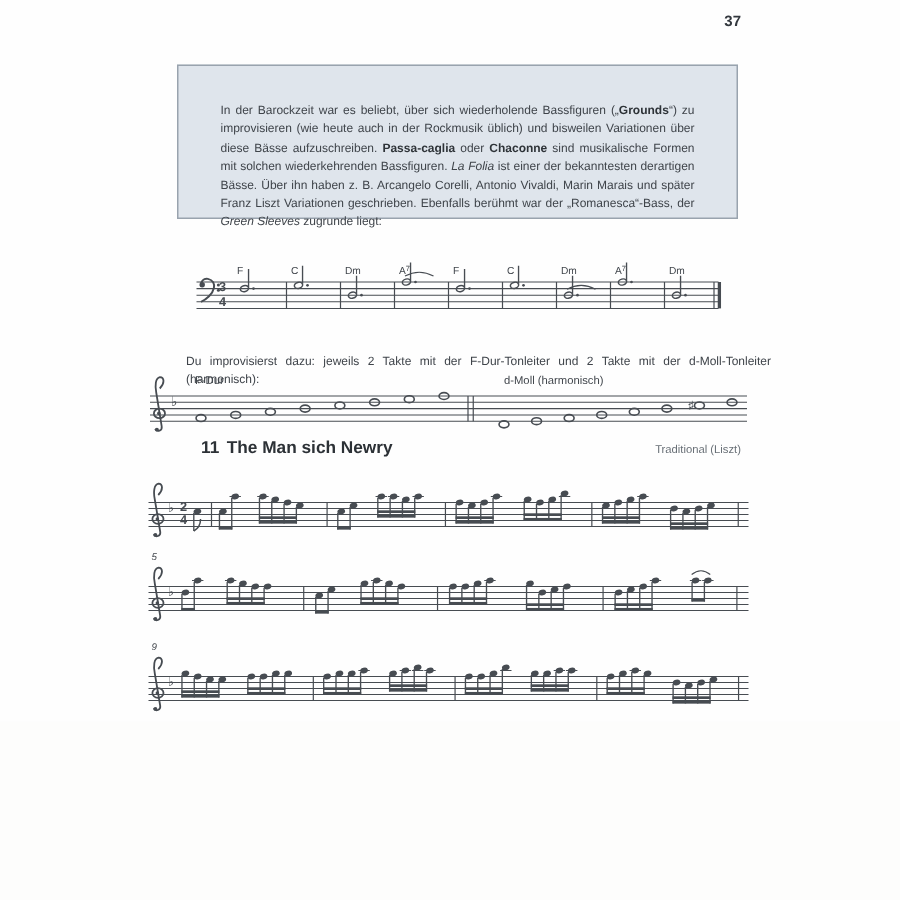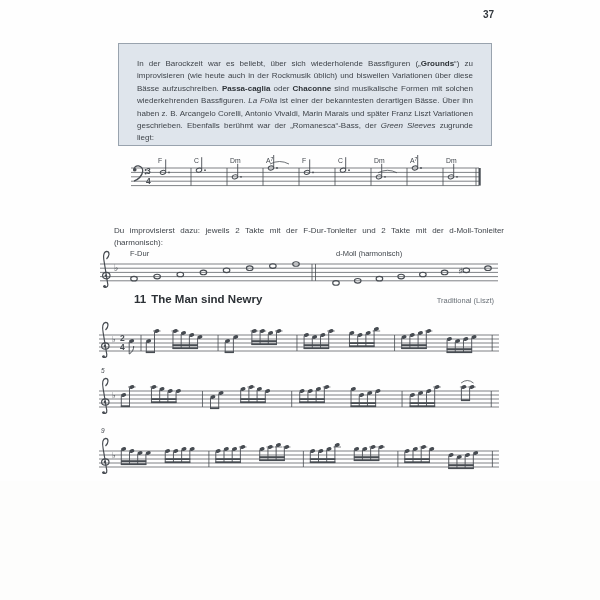--- a/index.html
+++ b/index.html
@@ -1,21 +1,21 @@
 <!DOCTYPE html>
 <html><head>
 <meta charset="utf-8">
 <style>
   html,body{margin:0;padding:0;background:#fdfdfc;}
   #page{position:relative;width:600px;height:481px;background:#fefefe;overflow:hidden;
         font-family:"Liberation Sans","DejaVu Sans",sans-serif;color:#3f444a;}
   .pagenum{position:absolute;top:9px;right:106px;font-size:10px;font-weight:bold;color:#33383e;}
   .infobox{position:absolute;left:118px;width:374px;background:#dfe5ec;border:1px solid #99a3ae;
            box-sizing:border-box;padding:6px 10px 4px 10px;}
-  .infobox p, .bodytext{font-size:8px;line-height:12.4px;text-align:justify;margin:8px;}
+  .infobox p, .bodytext{font-size:8px;line-height:12.4px;text-align:justify;margin:18px;}
   .b{font-weight:bold;color:#2e3338;}
   .i{font-style:italic;}
   .freepara{position:absolute;left:106px;width:390px;}
   .heading-row{position:absolute;left:106px;right:106px;top:293px;display:flex;align-items:baseline;}
   .piece-title{font-size:11.5px;font-weight:bold;color:#2c3136;margin-left:28px;}
   .piece-credit{margin-left:auto;font-size:7.5px;color:#686f76;}
   .staffbox{position:absolute;}
   .footer{position:absolute;left:106px;right:106px;top:567px;display:flex;font-size:6.8px;color:#959da7;}
   .footer .fc{flex:1;text-align:center;}
   .footer .fl{flex:1;text-align:left;}
@@ -137,21 +137,21 @@
         <ellipse cx="322.8571428571429" cy="32.5" rx="3.3" ry="2.3" fill="none" stroke="#474c52" stroke-width="1.1"></ellipse>
         <ellipse cx="344.57142857142856" cy="30.4" rx="3.3" ry="2.3" fill="none" stroke="#474c52" stroke-width="1.1"></ellipse>
         <text x="358.7857142857143" y="30.799999999999997" font-size="7.5" fill="#474c52">♯</text>
         <ellipse cx="366.2857142857143" cy="28.299999999999997" rx="3.3" ry="2.3" fill="none" stroke="#474c52" stroke-width="1.1"></ellipse>
         <ellipse cx="388" cy="26.199999999999996" rx="3.3" ry="2.3" fill="none" stroke="#474c52" stroke-width="1.1"></ellipse>
       </svg>
   </div>
 
   <div class="heading-row">
     <span class="piece-title">11</span>
-    <span class="piece-title" style="margin-left:5px;">The Man sind Newry</span>
+    <span class="piece-title" style="margin-left:5px;">The Man sich Newry</span>
     <span class="piece-credit">Traditional (Liszt)</span>
   </div>
 
   <div class="staffbox" style="left:97px;top:309px;">
     <svg id="staff-sys0" width="404" height="54">
         <line x1="2" y1="26" x2="402" y2="26" stroke="#474c52" stroke-width="0.7"></line>
         <line x1="2" y1="30" x2="402" y2="30" stroke="#474c52" stroke-width="0.7"></line>
         <line x1="2" y1="34" x2="402" y2="34" stroke="#474c52" stroke-width="0.7"></line>
         <line x1="2" y1="38" x2="402" y2="38" stroke="#474c52" stroke-width="0.7"></line>
         <line x1="2" y1="42" x2="402" y2="42" stroke="#474c52" stroke-width="0.7"></line>

